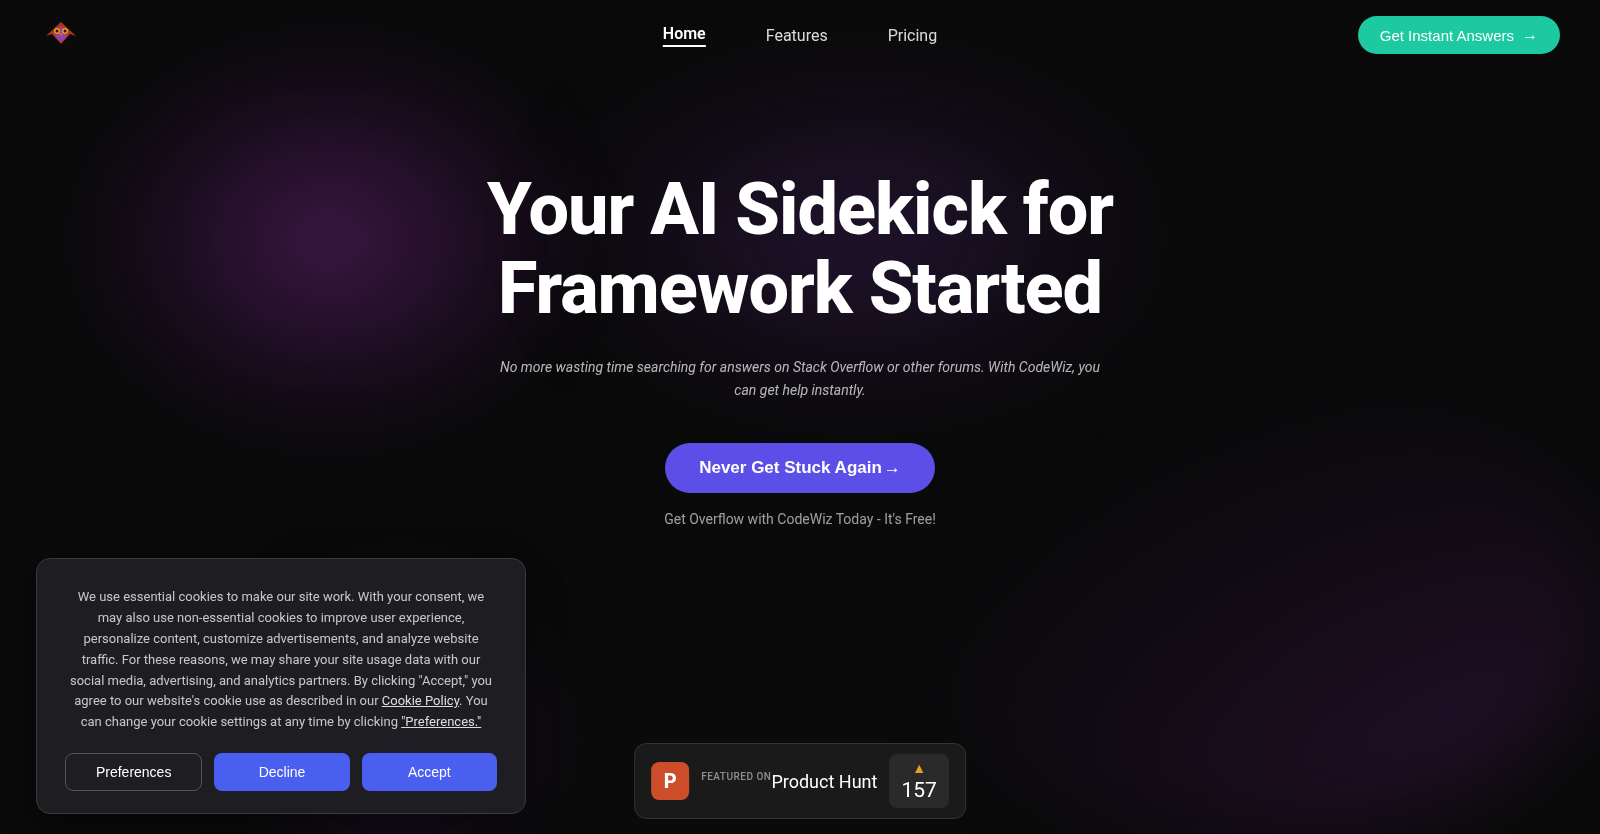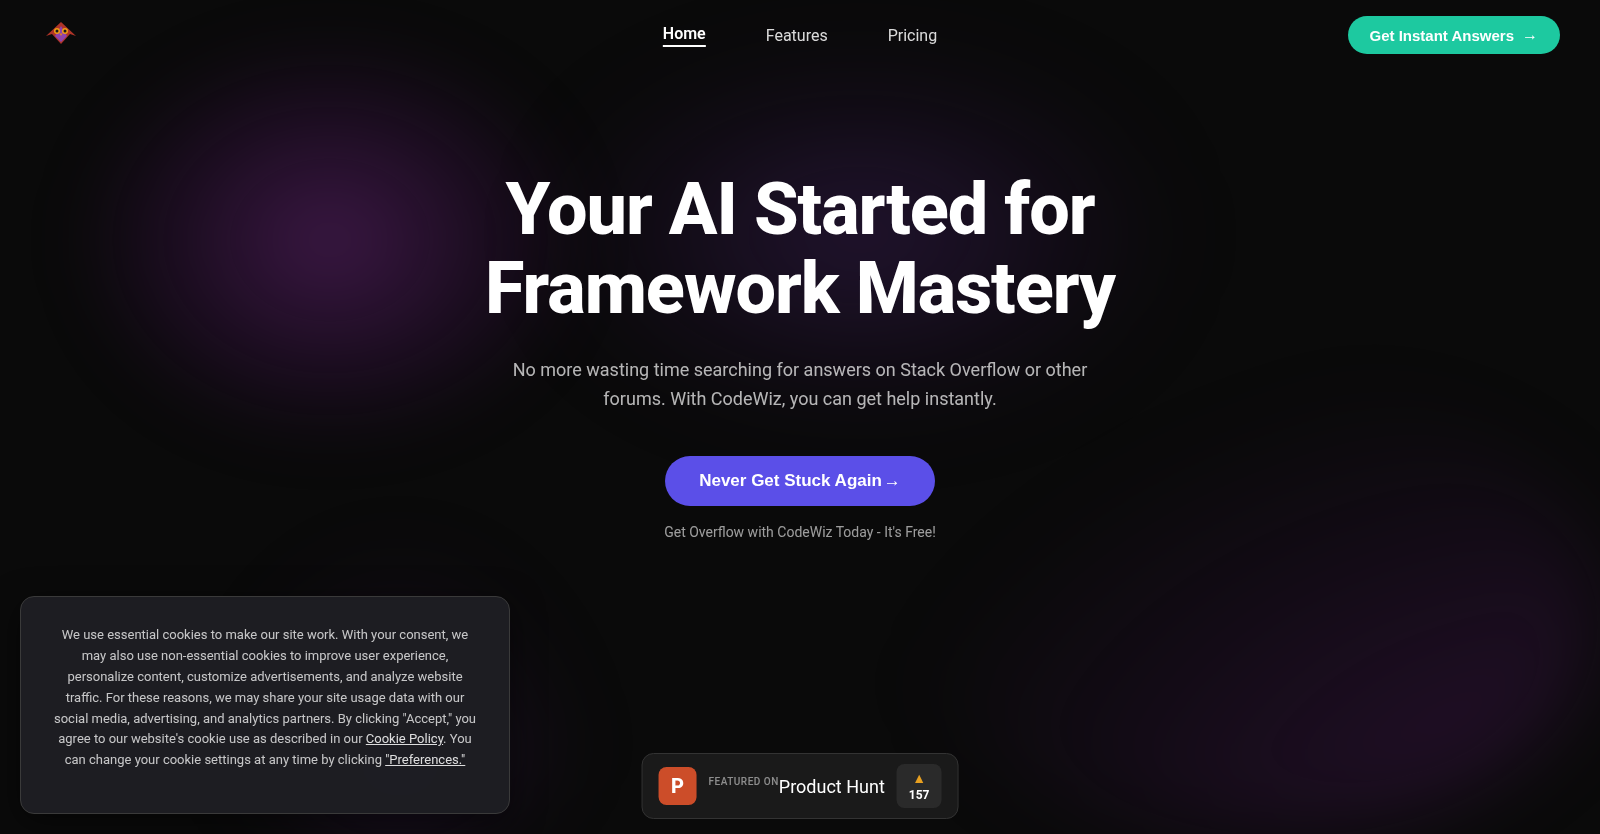--- a/index.html
+++ b/index.html
@@ -113,21 +113,21 @@
       padding-bottom: 2px;
     }
 
     .nav-cta {
       background: #1dc9a0;
       color: #ffffff;
       border: none;
       border-radius: 25px;
       padding: 10px 22px;
       font-size: 15px;
-      font-weight: 700;
+      font-weight: 400;
       cursor: pointer;
       display: flex;
       align-items: center;
       gap: 8px;
       white-space: nowrap;
     }
 
     .nav-cta-arrow {
       font-size: 16px;
     }
@@ -147,26 +147,27 @@
     .hero-title {
       font-size: 72px;
       font-weight: 800;
       line-height: 1.1;
       max-width: 700px;
       margin-bottom: 28px;
       letter-spacing: -1px;
     }
 
     .hero-subtitle {
-      font-size: 18px;
+      font-size: 14px;
       font-weight: 400;
       color: rgba(255, 255, 255, 0.7);
       max-width: 620px;
       line-height: 1.6;
       margin-bottom: 42px;
+      font-style: italic;
     }
 
     .hero-cta-btn {
       background: #5b4fe8;
       color: #ffffff;
       border: none;
       border-radius: 30px;
       padding: 15px 34px;
       font-size: 17px;
       font-weight: 600;
@@ -243,30 +244,30 @@
       padding: 6px 12px;
       gap: 2px;
     }
 
     .ph-votes-arrow {
       color: #e8a020;
       font-size: 14px;
     }
 
     .ph-votes-count {
-      font-size: 12px;
-      font-weight: 700;
+      font-size: 21px;
+      font-weight: 400;
       color: #ffffff;
     }
 
     
     .cookie-banner {
       position: fixed;
       bottom: 20px;
-      left: 20px;
+      left: 36px;
       z-index: 100;
       background: rgba(30, 30, 35, 0.97);
       border: 1px solid #3a3a3a;
       border-radius: 14px;
       padding: 28px 28px 22px;
       max-width: 490px;
       box-shadow: 0 8px 32px rgba(0,0,0,0.5);
     }
 
     .cookie-text {
@@ -352,21 +353,21 @@
     <a class="nav-link">Pricing</a>
   </div>
 
   <button class="nav-cta">
     <span>Get Instant Answers</span>
     <span class="nav-cta-arrow">→</span>
   </button>
 </nav>
 
 <section class="hero">
-  <h1 class="hero-title">Your AI Started for Framework Mastery</h1>
+  <h1 class="hero-title">Your AI Sidekick for Framework Started</h1>
   <p class="hero-subtitle">No more wasting time searching for answers on Stack Overflow or other forums. With CodeWiz, you can get help instantly.</p>
   <button class="hero-cta-btn">
     <span>Never Get Stuck Again</span>
     <span>→</span>
   </button>
   <p class="hero-cta-sub">Get Overflow with CodeWiz Today - It's Free!</p>
 </section>
 
 <div class="product-hunt-badge">
   <div class="ph-logo">P</div>
@@ -377,13 +378,18 @@
   <div class="ph-votes">
     <span class="ph-votes-arrow">▲</span>
     <span class="ph-votes-count">157</span>
   </div>
 </div>
 
 <div class="cookie-banner">
   <p class="cookie-text">
     We use essential cookies to make our site work. With your consent, we may also use non-essential cookies to improve user experience, personalize content, customize advertisements, and analyze website traffic. For these reasons, we may share your site usage data with our social media, advertising, and analytics partners. By clicking "Accept," you agree to our website's cookie use as described in our <span class="cookie-link">Cookie Policy</span>. You can change your cookie settings at any time by clicking <span class="cookie-link">"Preferences."</span>
   </p>
+  <div class="cookie-buttons">
+    <button class="cookie-btn cookie-btn-preferences">Preferences</button>
+    <button class="cookie-btn cookie-btn-decline">Decline</button>
+    <button class="cookie-btn cookie-btn-accept">Accept</button>
+  </div>
 </div>
 
 </body></html>

